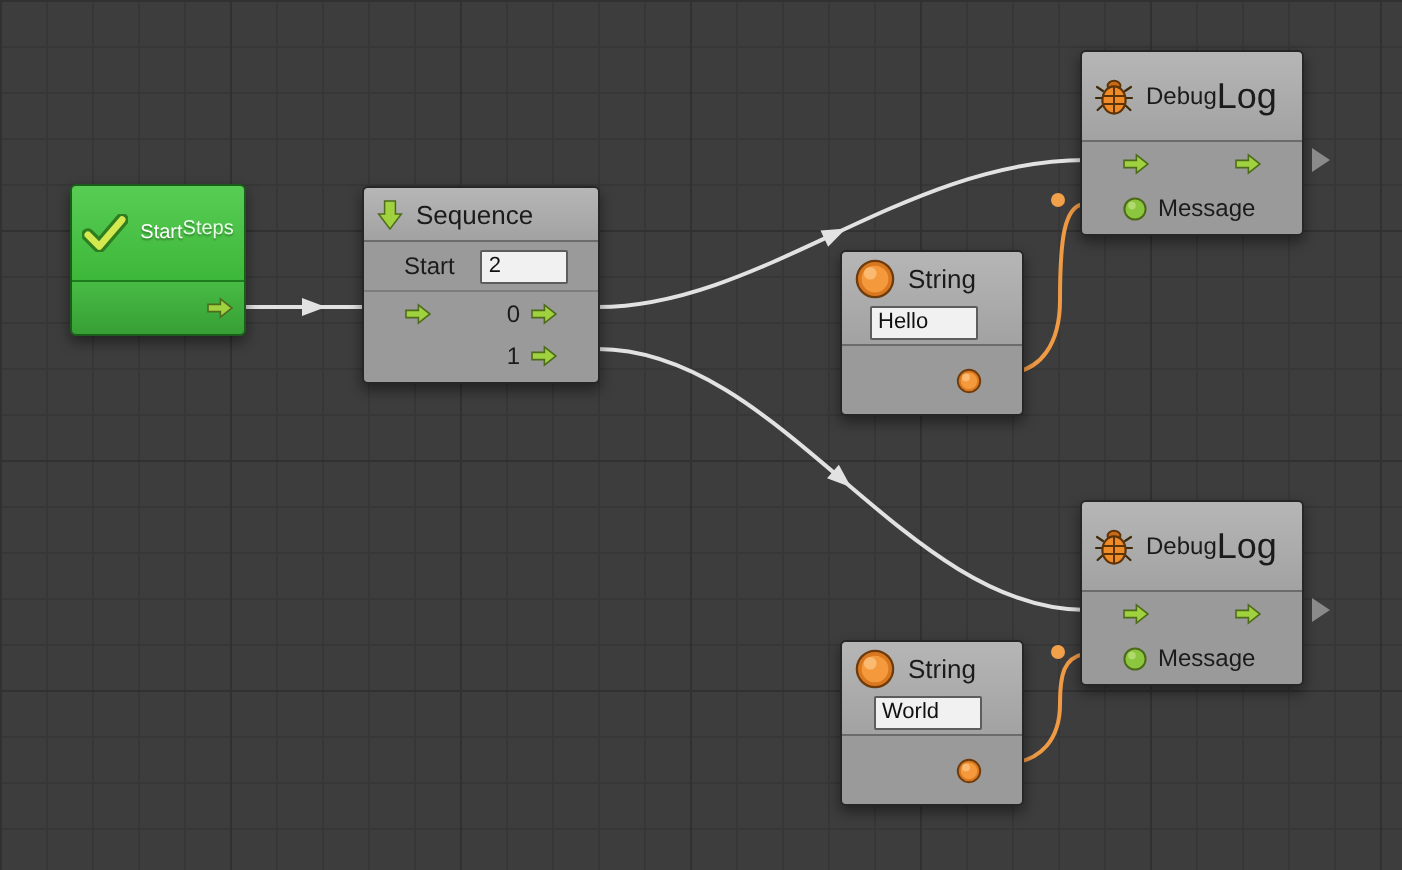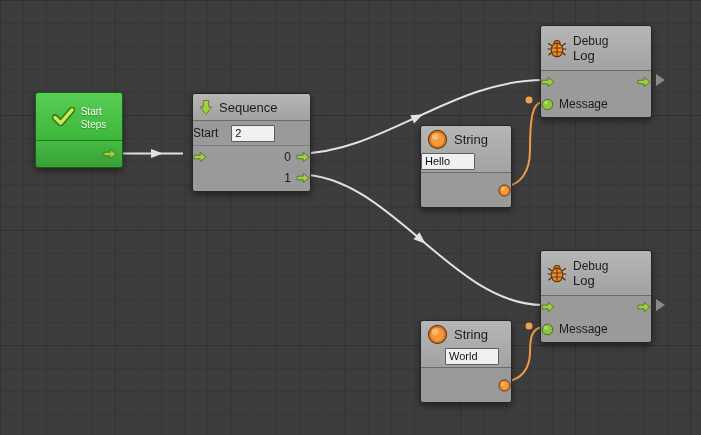--- a/index.html
+++ b/index.html
@@ -15,39 +15,39 @@
     background-size:115px 115px,115px 115px,23px 23px,23px 23px;
   }
   .wires{position:absolute;left:0;top:0;z-index:1;}
   .node{
     position:absolute;z-index:2;border:1px solid #262626;border-radius:3px;
     box-shadow:0 3px 7px rgba(0,0,0,0.45);color:#1b1b1b;overflow:hidden;
   }
   .node-top{background:linear-gradient(#b6b6b6,#a2a2a2);border-bottom:1px solid #6b6b6b;}
   .node-body{background:#9a9a9a;}
   .hrow{display:flex;align-items:center;gap:6px;padding:0 6px;}
-  .row{display:flex;align-items:center;height:21px;padding:0 0;gap:5px;}
+  .row{display:flex;align-items:center;height:21px;padding:0 20px;gap:5px;}
   .spacer{flex:1;}
   .ntitle{font-size:13px;}
   .plabel{font-size:12px;}
   .field{
     background:#f1f1f1;border:1px solid #5d5d5d;border-radius:1px;
     font-family:"Liberation Sans",sans-serif;font-size:11px;color:#111;
     height:15px;padding:0 3px;box-sizing:content-box;
   }
   .picon{display:inline-flex;line-height:0;}
   
   .start .node-top{background:linear-gradient(#58cd54,#3db73a);border-bottom:1px solid #1d7a1d;}
   .start .node-body{background:linear-gradient(#47bb44,#379f35);}
   .start{border-color:#1a5c1a;}
   .start-title{font-size:10px;color:#fff;text-shadow:0 1px 1px rgba(0,0,0,0.35);line-height:15px;}
   .start-sub{font-size:10px;color:#eaffea;text-shadow:0 1px 1px rgba(0,0,0,0.3);line-height:11px;}
-  .titles2{display:flex;flex-direction:column;justify-content:center;}
+  .titles2{display:flex;justify-content:center;}
   .t-cat{font-size:12px;line-height:14px;}
-  .t-name{font-size:13px;line-height:15px;}
+  .t-name{font-size:18px;line-height:15px;}
   .stub{
     position:absolute;z-index:2;width:0;height:0;
     border-top:6px solid transparent;border-bottom:6px solid transparent;
     border-left:9px solid #8a8a8a;
   }
 </style>
 </head>
 <body>
 
 <div id="canvas">
@@ -84,21 +84,21 @@
     </div>
     <div class="node-body row" style="height:26px;justify-content:flex-end;padding-right:5px;">
       <span class="picon">
         <svg width="14" height="12" viewBox="0 0 14 12">
             <path d="M1 4.2 H7.2 V1.4 L13 6 L7.2 10.6 V7.8 H1 Z" fill="#9fd23e" stroke="#4f6b1c" stroke-width="0.8"></path>
           </svg>
       </span>
     </div>
   </div>
 
-  <div class="node" style="left:192px;top:93px;width:117px;">
+  <div class="node" style="left:181px;top:93px;width:117px;">
     <div class="node-top hrow" style="height:26px;">
       <span class="picon">
         <svg width="14" height="17" viewBox="0 0 15 17">
             <path d="M4.6 1 H10.4 V8 H13.6 L7.5 16 L1.4 8 H4.6 Z" fill="#9fd23e" stroke="#4f6b1c" stroke-width="0.8"></path>
           </svg>
       </span>
       <span class="ntitle">Sequence</span>
     </div>
     <div class="node-body" style="padding-bottom:3px;">
       <div class="row" style="height:24px;">
@@ -136,21 +136,21 @@
       <div class="hrow" style="height:22px;padding-top:2px;">
         <span class="picon">
           <svg width="21" height="21" viewBox="0 0 22 22">
             <circle cx="11" cy="11" r="9.5" fill="#d97820" stroke="#6e3c0c" stroke-width="1.2"></circle>
             <circle cx="11" cy="11" r="7" fill="#f59a3c"></circle>
             <circle cx="8.5" cy="8" r="3.3" fill="#fbbe77" opacity="0.9"></circle>
           </svg>
         </span>
         <span class="ntitle">String</span>
       </div>
-      <div class="row" style="height:22px;">
+      <div class="row" style="height:22px;justify-content:flex-end;">
         <input class="field" style="width: 46px; margin-right: 2px;" value="Hello">
       </div>
     </div>
     <div class="node-body row" style="height:34px;justify-content:flex-end;">
       <span class="picon">
         <svg width="13" height="13" viewBox="0 0 22 22">
           <circle cx="11" cy="11" r="9.5" fill="#d97820" stroke="#6e3c0c" stroke-width="1.6"></circle>
           <circle cx="11" cy="11" r="7" fill="#f59a3c"></circle>
           <circle cx="8.5" cy="8" r="3.3" fill="#fbbe77" opacity="0.9"></circle>
         </svg>
@@ -164,21 +164,21 @@
         <span class="picon">
           <svg width="21" height="21" viewBox="0 0 22 22">
             <circle cx="11" cy="11" r="9.5" fill="#d97820" stroke="#6e3c0c" stroke-width="1.2"></circle>
             <circle cx="11" cy="11" r="7" fill="#f59a3c"></circle>
             <circle cx="8.5" cy="8" r="3.3" fill="#fbbe77" opacity="0.9"></circle>
           </svg>
         </span>
         <span class="ntitle">String</span>
       </div>
       <div class="row" style="height:22px;justify-content:flex-end;">
-        <input class="field" style="width: 46px; margin-right: 12px;" value="World">
+        <input class="field" style="width: 46px; margin-right: 0;" value="World">
       </div>
     </div>
     <div class="node-body row" style="height:34px;justify-content:flex-end;">
       <span class="picon">
         <svg width="13" height="13" viewBox="0 0 22 22">
           <circle cx="11" cy="11" r="9.5" fill="#d97820" stroke="#6e3c0c" stroke-width="1.6"></circle>
           <circle cx="11" cy="11" r="7" fill="#f59a3c"></circle>
           <circle cx="8.5" cy="8" r="3.3" fill="#fbbe77" opacity="0.9"></circle>
         </svg>
       </span>

